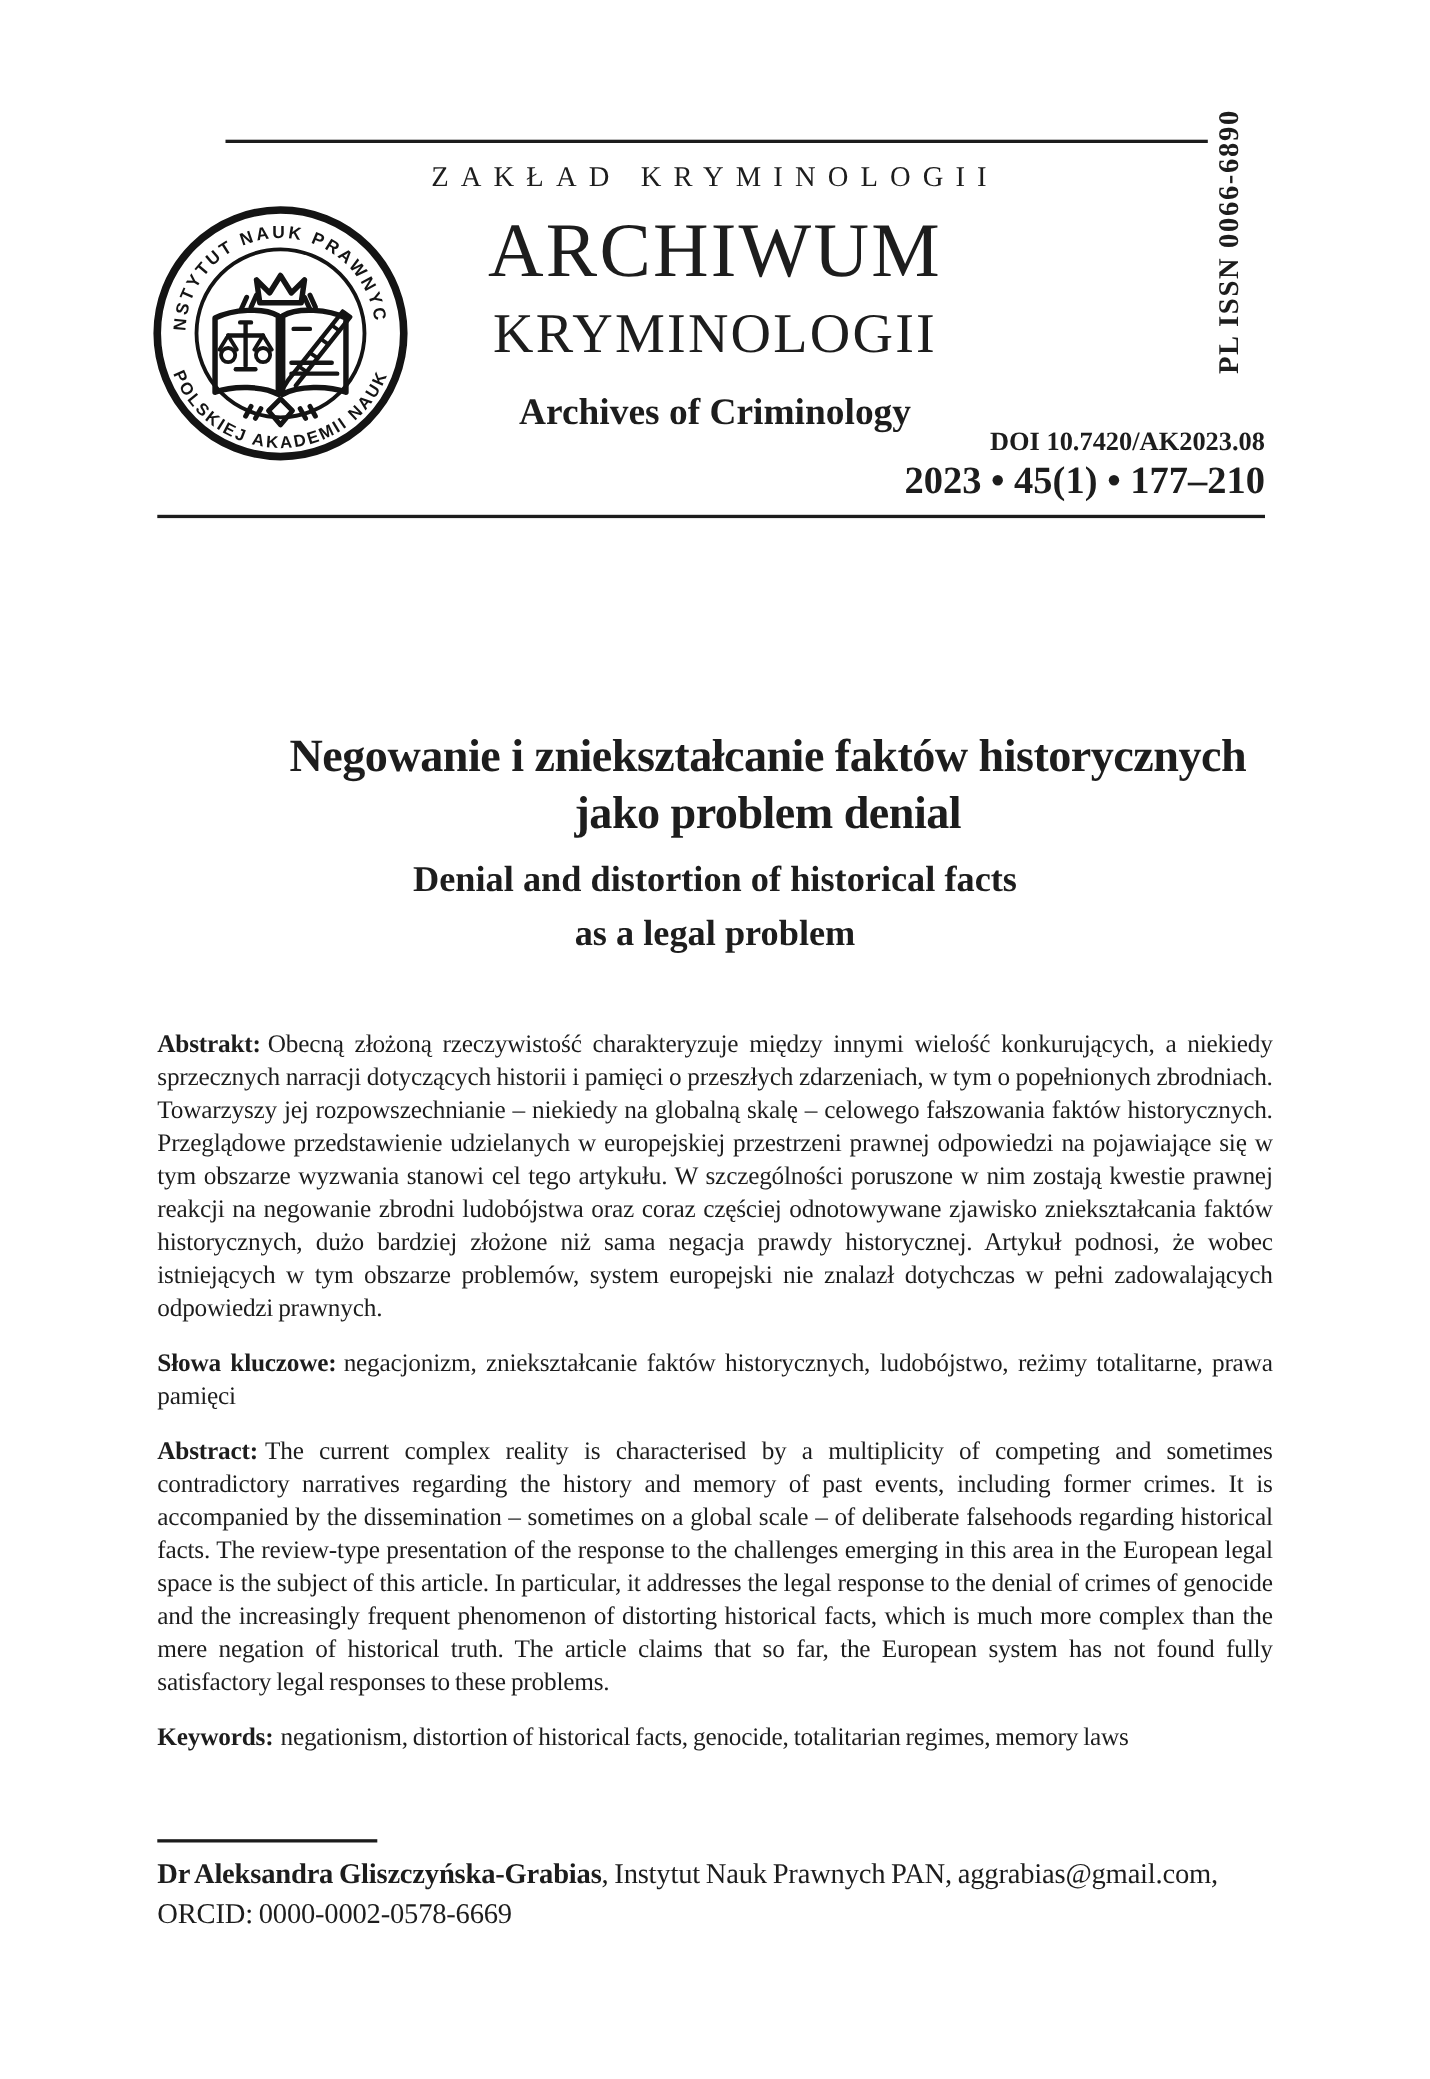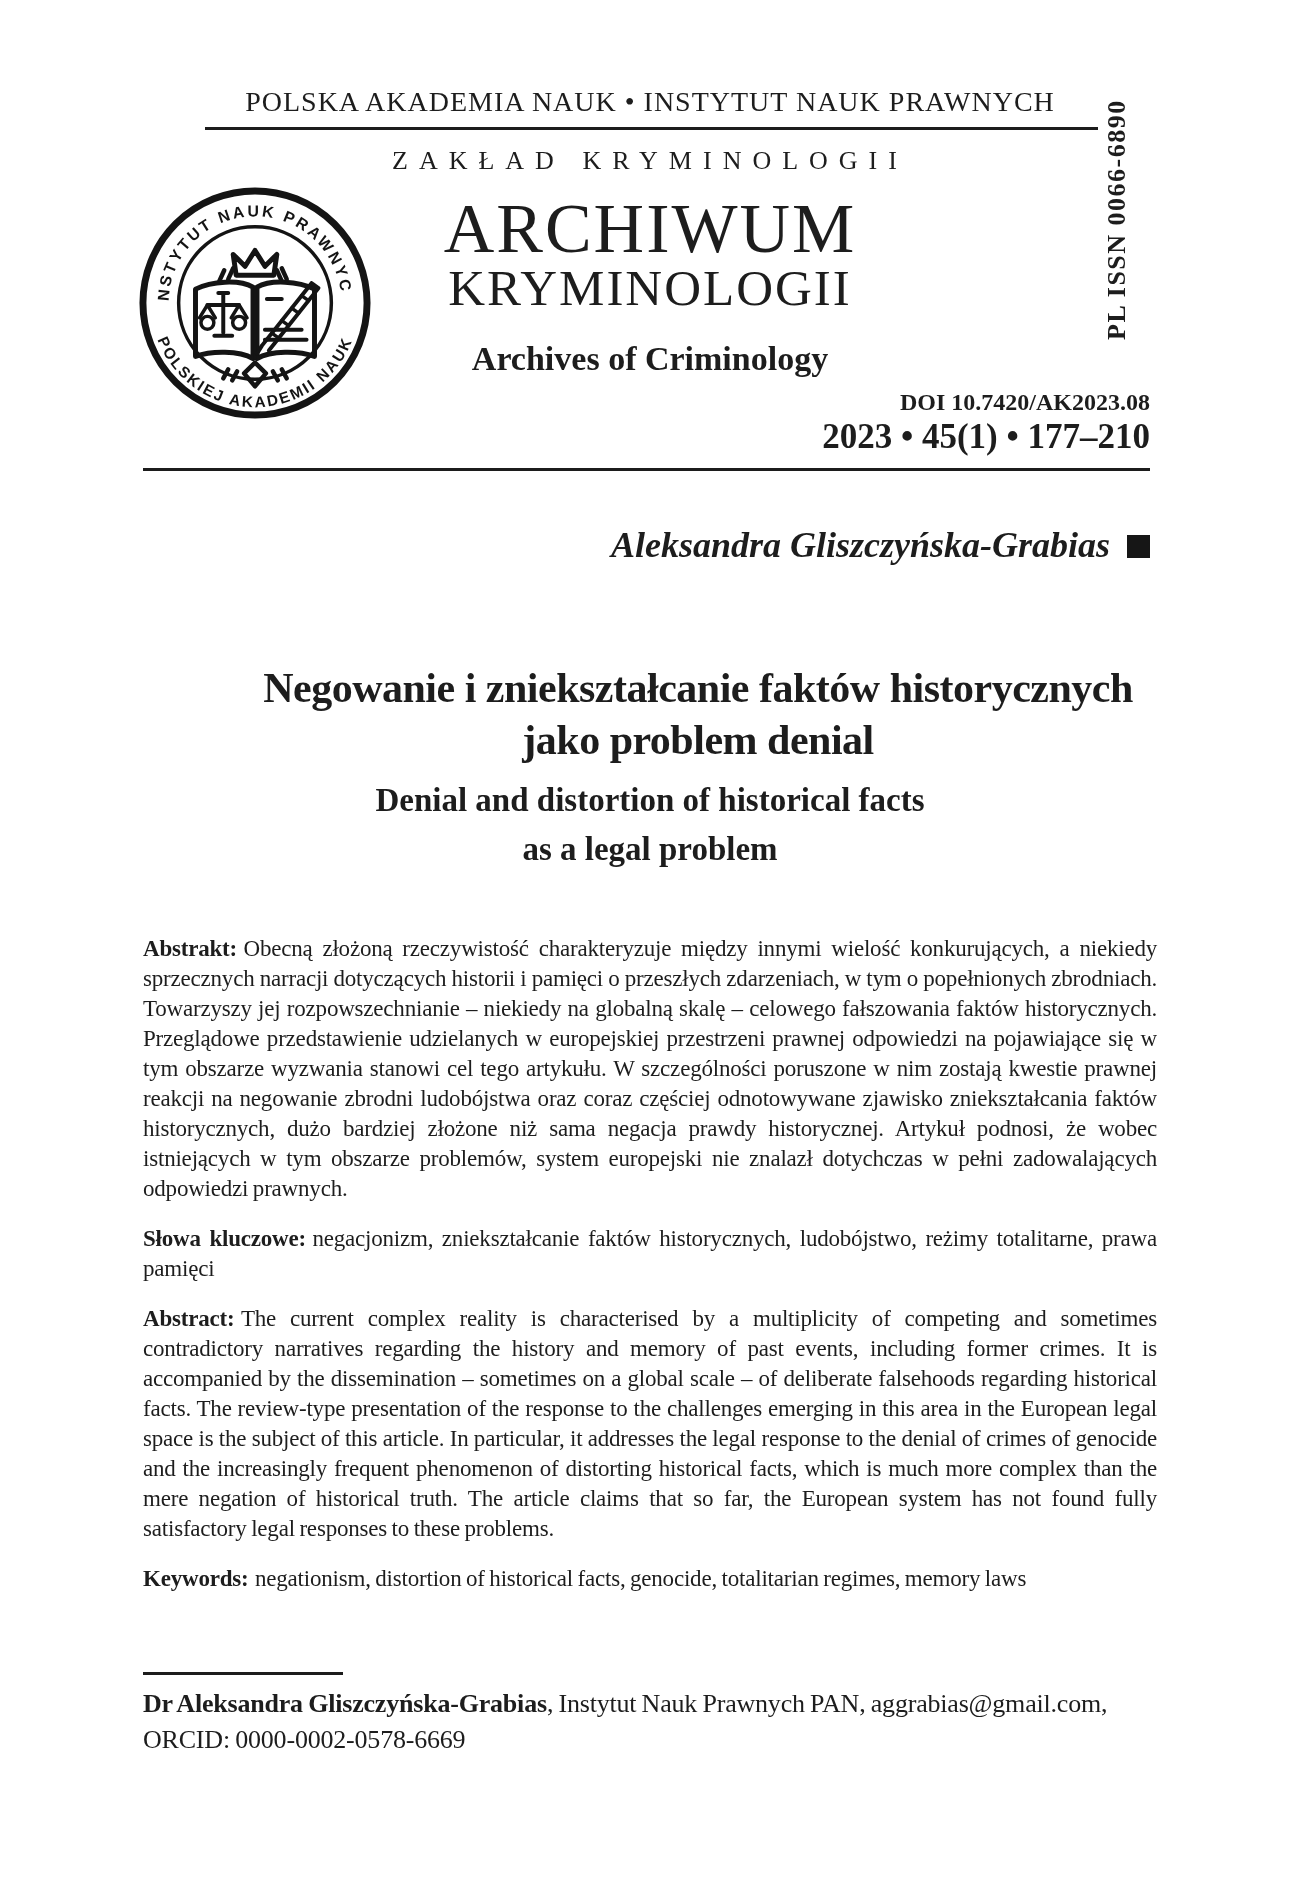--- a/index.html
+++ b/index.html
@@ -28,21 +28,21 @@
   .logo{position:absolute; left:136px; top:184px; width:238px; height:238px;}
   .logo svg{width:100%; height:100%;}
   .logo .ln{fill:none; stroke:#141414; stroke-linecap:round; stroke-linejoin:round;}
   .logo text{
     font-family:"Liberation Sans","DejaVu Sans",sans-serif;
     font-weight:bold; fill:#141414;
   }
   
   .jtitle{position:absolute; left:330px; top:198px; width:640px; text-align:center;}
   .jt1{font-size:70px; line-height:62px; letter-spacing:2px; white-space:nowrap;}
-  .jt2{font-size:51px; line-height:56px; letter-spacing:2px; white-space:nowrap;}
+  .jt2{font-size:51px; line-height:56px; letter-spacing:2px; white-space:nowrap;margin-top:16px;}
   .jt3{font-size:34px; line-height:40px; font-weight:bold; margin-top:23px; white-space:nowrap;}
   
   .issn{
     position:absolute; left:1102px; top:90px; height:250px;
     writing-mode:vertical-rl; transform:rotate(180deg);
     font-size:26px; font-weight:bold; letter-spacing:1.5px; white-space:nowrap;
   }
   
   .doi{
     position:absolute; right:150px; top:389px;
@@ -94,21 +94,20 @@
     font-size:26px; line-height:36px; letter-spacing:-0.2px; word-spacing:-1px;
   }
   .footnote .l1{white-space:nowrap;}
   .fn-name{font-weight:bold;text-align:right;}
 </style>
 </head>
 <body>
 
 <div class="page">
 
-  <div class="inst-line">POLSKA AKADEMIA NAUK • INSTYTUT NAUK PRAWNYCH</div>
   <div class="rule-1"></div>
   <div class="dept-line">ZAKŁAD KRYMINOLOGII</div>
 
   <div class="logo">
     <svg viewBox="0 0 240 240">
       <circle class="ln" cx="120" cy="120" r="113" stroke-width="7"></circle>
       <circle class="ln" cx="120" cy="120" r="77" stroke-width="3.5"></circle>
       <defs>
         <path id="arcTop" d="M 33.3 112.4 A 87 87 0 0 1 206.7 112.4"></path>
         <path id="arcBot" d="M 21.3 155.9 A 105 105 0 0 0 218.7 155.9"></path>
@@ -157,23 +156,20 @@
     <div class="jt2">KRYMINOLOGII</div>
     <div class="jt3">Archives of Criminology</div>
   </div>
 
   <div class="issn">PL ISSN 0066-6890</div>
 
   <div class="doi">DOI 10.7420/AK2023.08</div>
   <div class="issue">2023 • 45(1) • 177–210</div>
   <div class="rule-2"></div>
 
-  <div class="author">
-    <span>Aleksandra Gliszczyńska-Grabias</span><span class="sq"></span>
-  </div>
 
   <div class="title-pl">
     <div>Negowanie i zniekształcanie faktów historycznych</div>
     <div>jako problem denial</div>
   </div>
   <div class="title-en">
     <div>Denial and distortion of historical facts</div>
     <div>as a legal problem</div>
   </div>
 

